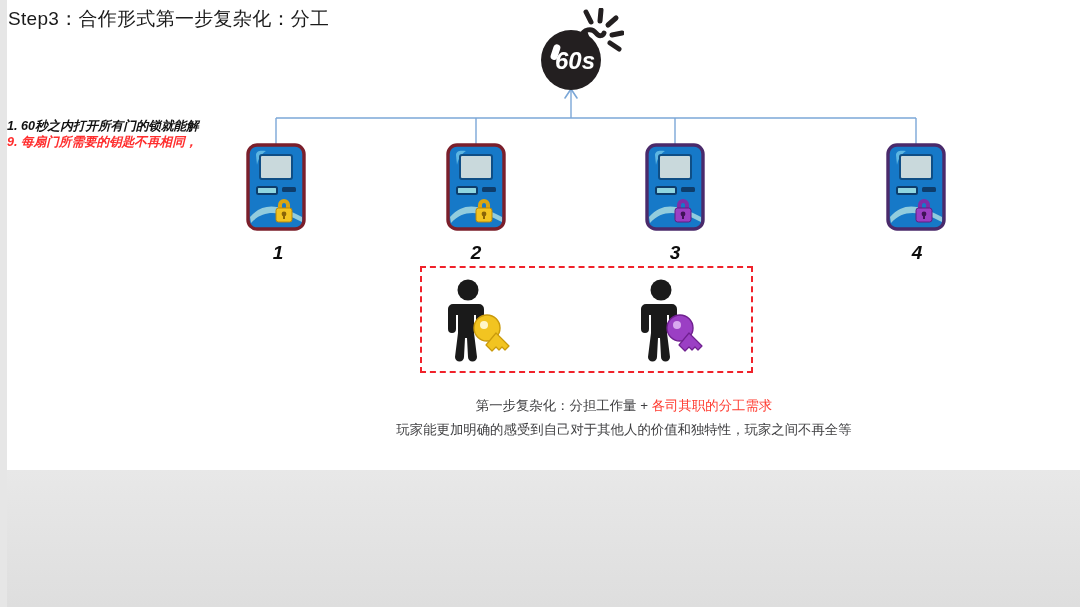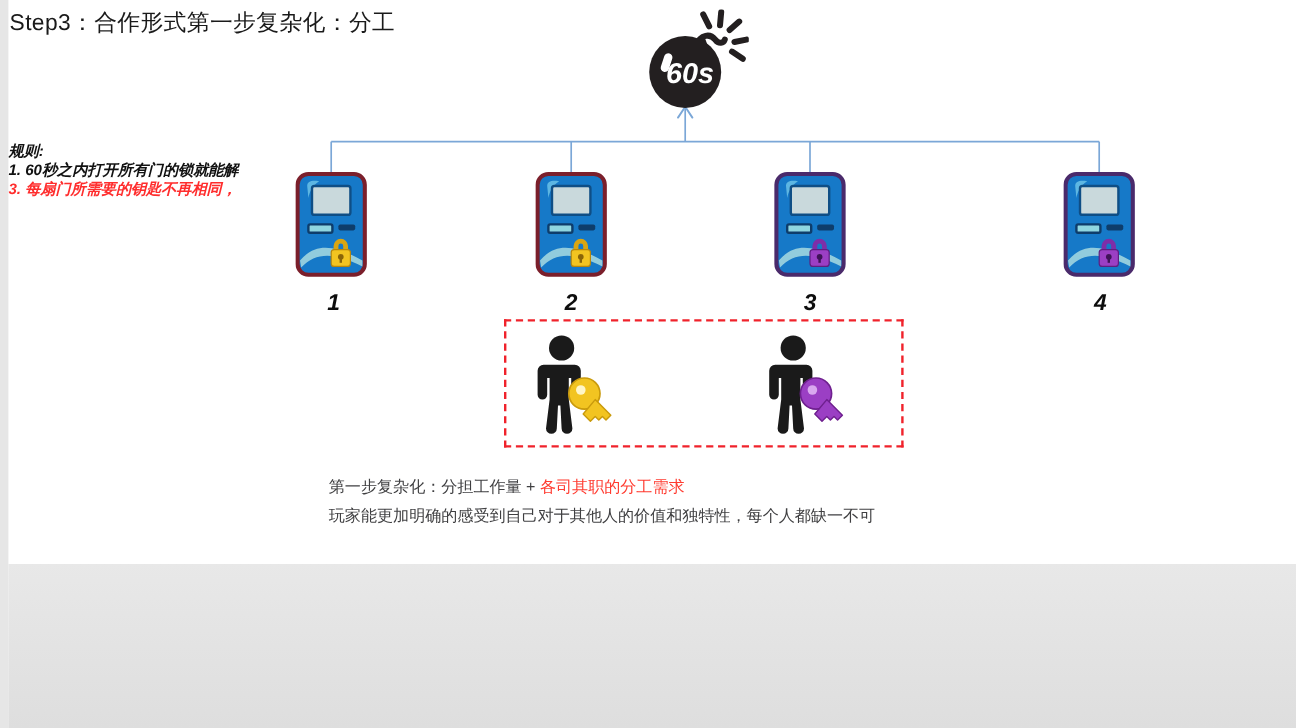--- a/index.html
+++ b/index.html
@@ -127,33 +127,32 @@
     position: absolute;
     left: 274px;
     top: 394px;
     width: 700px;
     font-size: 13.4px;
     line-height: 24px;
     color: #3f3f41;
     white-space: nowrap;
   }
   .caption .c-red { color: #ff3b30; }
-  .caption .cline { display: block; }
+  .caption .cline { display: block; text-align: center; }
 </style>
 </head>
 <body>
 
 <div id="slide">
 
   <div class="title">Step3：合作形式第一步复杂化：分工</div>
 
   <div class="rules">
-    <div>规则:</div>
     <div>1. 60秒之内打开所有门的锁就能解</div>
-    <div class="r-red">3. 每扇门所需要的钥匙不再相同，</div>
+    <div class="r-red">9. 每扇门所需要的钥匙不再相同，</div>
   </div>
 
   <svg class="tree" viewBox="0 0 1080 607">
     <g stroke="#7ba7d7" stroke-width="1.4" fill="none">
       <line x1="276" y1="118" x2="916" y2="118"></line>
       <line x1="276" y1="118" x2="276" y2="145"></line>
       <line x1="476" y1="118" x2="476" y2="145"></line>
       <line x1="675" y1="118" x2="675" y2="145"></line>
       <line x1="916" y1="118" x2="916" y2="145"></line>
       <line x1="571" y1="118" x2="571" y2="90"></line>
@@ -267,19 +266,19 @@
     </g>
     <g>
       <circle cx="43" cy="50" r="13" fill="#9b3fc4" stroke="#6f208f" stroke-width="1.4"></circle>
       <circle cx="40" cy="47" r="4" fill="#d9a8ef"></circle>
       <path d="M52,55 l13,13 l-4,4 l-3,-3 l-3,3 l-3,-3 l-4,4 l-6,-6 z" fill="#9b3fc4" stroke="#6f208f" stroke-width="1.2" stroke-linejoin="round"></path>
     </g>
   </svg>
 
   <div class="caption">
     <span class="cline"><span>第一步复杂化：分担工作量 + </span><span class="c-red">各司其职的分工需求</span></span>
-    <span class="cline">玩家能更加明确的感受到自己对于其他人的价值和独特性，每个人都缺一不可</span>
+    <span class="cline">玩家能更加明确的感受到自己对于其他人的价值和独特性，玩家之间不再全等</span>
   </div>
 
   <div class="gutter-left"></div>
   <div class="gutter-bottom-inner"></div>
 
 </div>
 
 </body></html>

